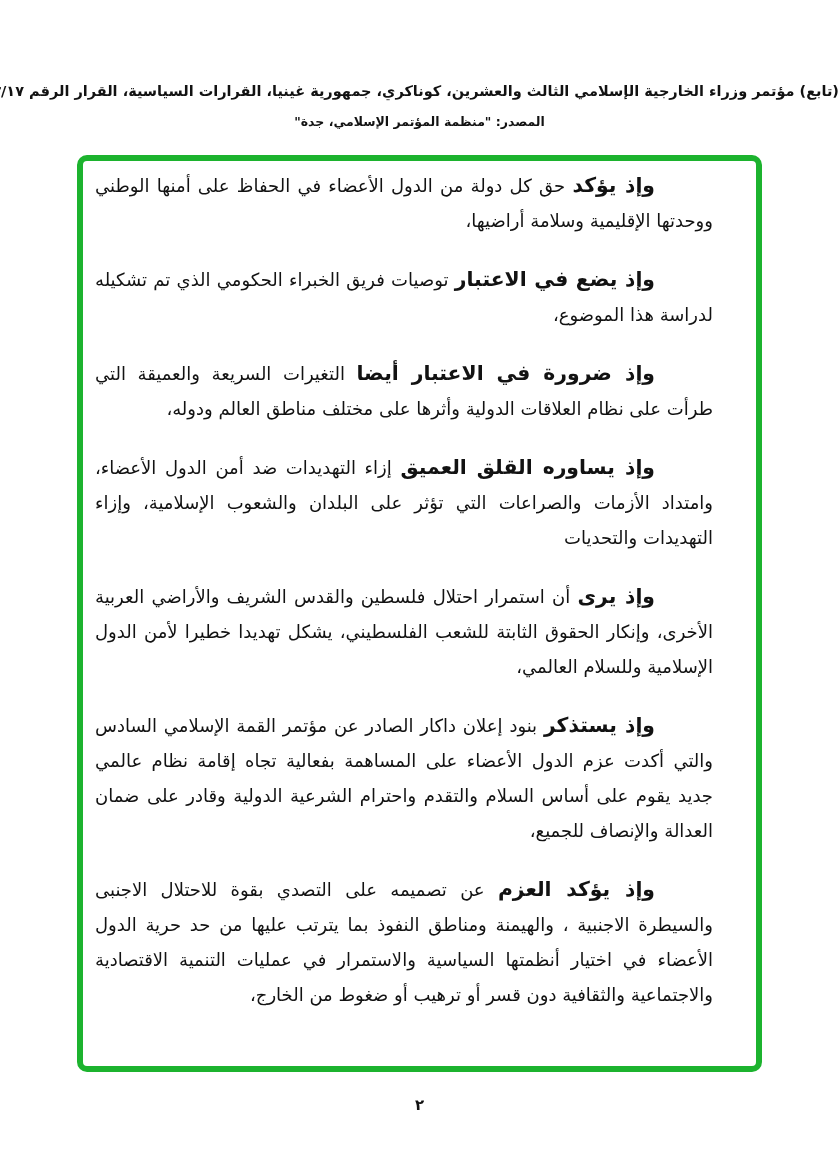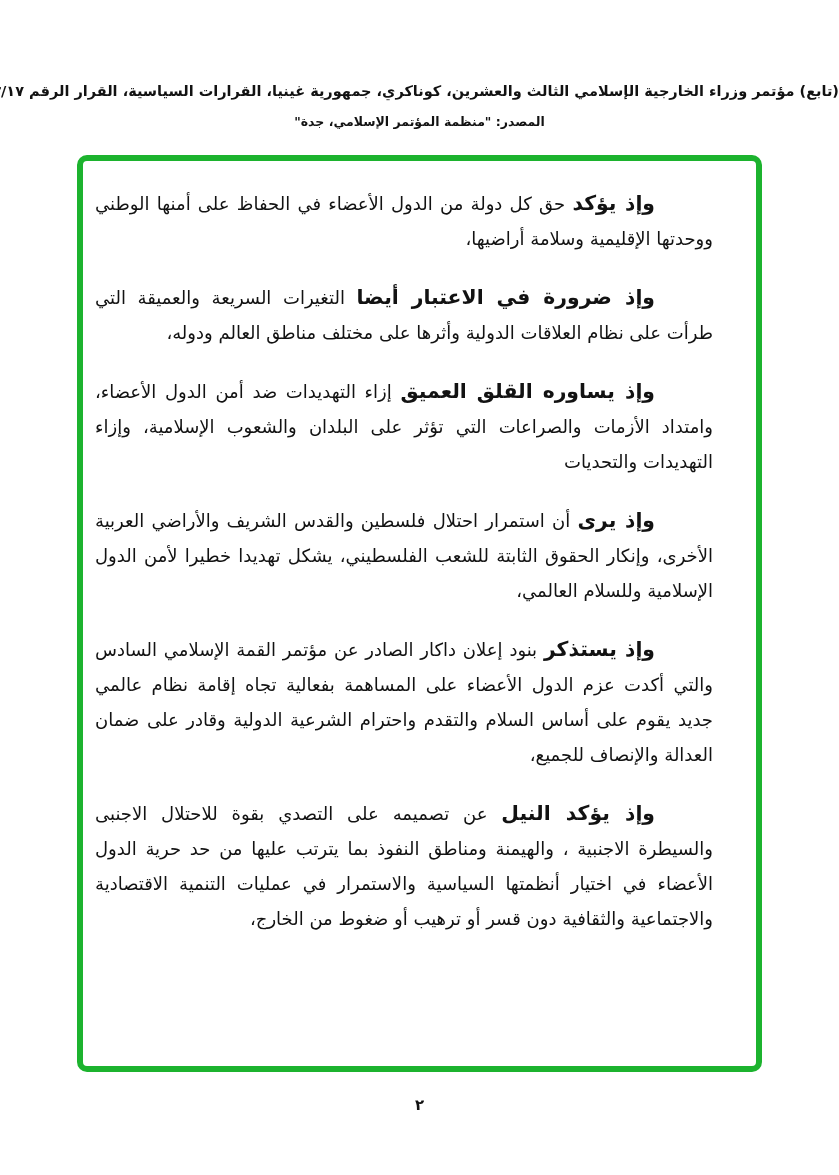--- a/index.html
+++ b/index.html
@@ -14,21 +14,21 @@
     font-size:14.5px;font-weight:bold;line-height:22px;letter-spacing:.2px;white-space:nowrap;
   }
   .header-line2{
     font-size:12.5px;font-weight:bold;margin-top:12px;
   }
   .highlight-box{
     position:absolute;left:77px;top:155px;width:673px;height:905px;
     border:6px solid #1cb32e;border-radius:10px;background:transparent;
   }
   .doc-body{
-    position:absolute;left:95px;top:186px;width:618px;direction:rtl;
+    position:absolute;left:95px;top:168px;width:618px;direction:rtl;
   }
   .para{
     margin:0 0 24px 0;font-size:18px;line-height:35px;text-align:justify;
     text-justify:inter-word;
   }
   .para{text-indent:58px;}
   .para.no-indent{text-indent:0;}
   .para b{font-size:1.13em;font-weight:bold;}
   .footer{
     position:absolute;top:1095px;left:0;width:839px;text-align:center;
@@ -41,23 +41,24 @@
 <div class="header">
   <div class="header-line1">(تابع) مؤتمر وزراء الخارجية الإسلامي الثالث والعشرين، كوناكري، جمهورية غينيا، القرارات السياسية، القرار الرقم ٢٣/١٧-س</div>
   <div class="header-line2">المصدر: "منظمة المؤتمر الإسلامي، جدة"</div>
 </div>
 
 <div class="highlight-box" style="border-color: rgb(28, 179, 46);"></div>
 
 <div class="doc-body">
   <div>
       <p class="para"><b>وإذ يؤكد</b><span> حق كل دولة من الدول الأعضاء في الحفاظ على أمنها الوطني ووحدتها الإقليمية وسلامة أراضيها،</span></p>
+      <p class="para"><b>وإذ يضع في الاعتبار</b><span> توصيات فريق الخبراء الحكومي الذي تم تشكيله لدراسة هذا الموضوع،</span></p>
       <p class="para"><b>وإذ ضرورة في الاعتبار أيضا</b><span> التغيرات السريعة والعميقة التي طرأت على نظام العلاقات الدولية وأثرها على مختلف مناطق العالم ودوله،</span></p>
       <p class="para"><b>وإذ يساوره القلق العميق</b><span> إزاء التهديدات ضد أمن الدول الأعضاء، وامتداد الأزمات والصراعات التي تؤثر على البلدان والشعوب الإسلامية، وإزاء التهديدات والتحديات</span></p>
       <p class="para"><b>وإذ يرى</b><span> أن استمرار احتلال فلسطين والقدس الشريف والأراضي العربية الأخرى، وإنكار الحقوق الثابتة للشعب الفلسطيني، يشكل تهديدا خطيرا لأمن الدول الإسلامية وللسلام العالمي،</span></p>
       <p class="para"><b>وإذ يستذكر</b><span> بنود إعلان داكار الصادر عن مؤتمر القمة الإسلامي السادس والتي أكدت عزم الدول الأعضاء على المساهمة بفعالية تجاه إقامة نظام عالمي جديد يقوم على أساس السلام والتقدم واحترام الشرعية الدولية وقادر على ضمان العدالة والإنصاف للجميع،</span></p>
-      <p class="para"><b>وإذ يؤكد النيل</b><span> عن تصميمه على التصدي بقوة للاحتلال الاجنبى والسيطرة الاجنبية ، والهيمنة ومناطق النفوذ بما يترتب عليها من حد حرية الدول الأعضاء في اختيار أنظمتها السياسية والاستمرار في عمليات التنمية الاقتصادية والاجتماعية والثقافية دون قسر أو ترهيب أو ضغوط من الخارج،</span></p>
+      <p class="para"><b>وإذ يؤكد العزم</b><span> عن تصميمه على التصدي بقوة للاحتلال الاجنبى والسيطرة الاجنبية ، والهيمنة ومناطق النفوذ بما يترتب عليها من حد حرية الدول الأعضاء في اختيار أنظمتها السياسية والاستمرار في عمليات التنمية الاقتصادية والاجتماعية والثقافية دون قسر أو ترهيب أو ضغوط من الخارج،</span></p>
     </div>
 </div>
 
 <div class="footer">
   <span class="page-number">٢</span>
 </div>
 
 </body></html>

